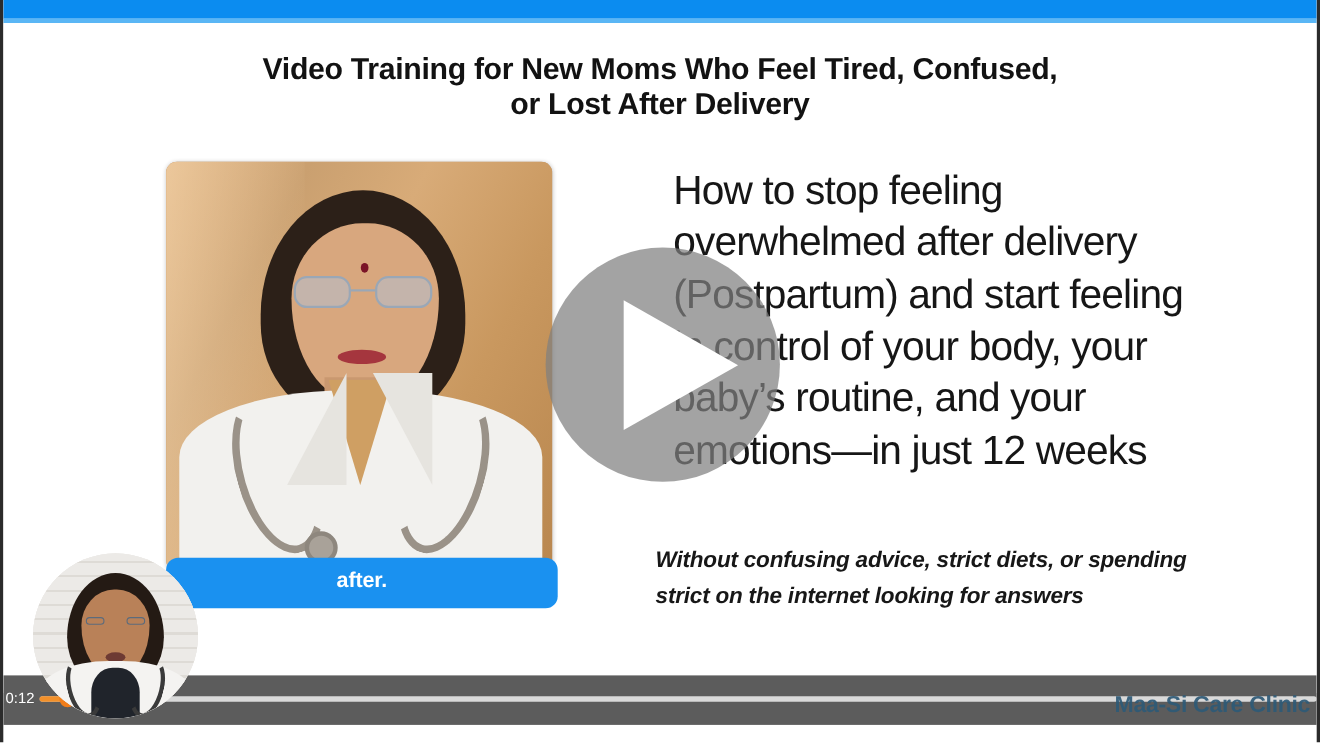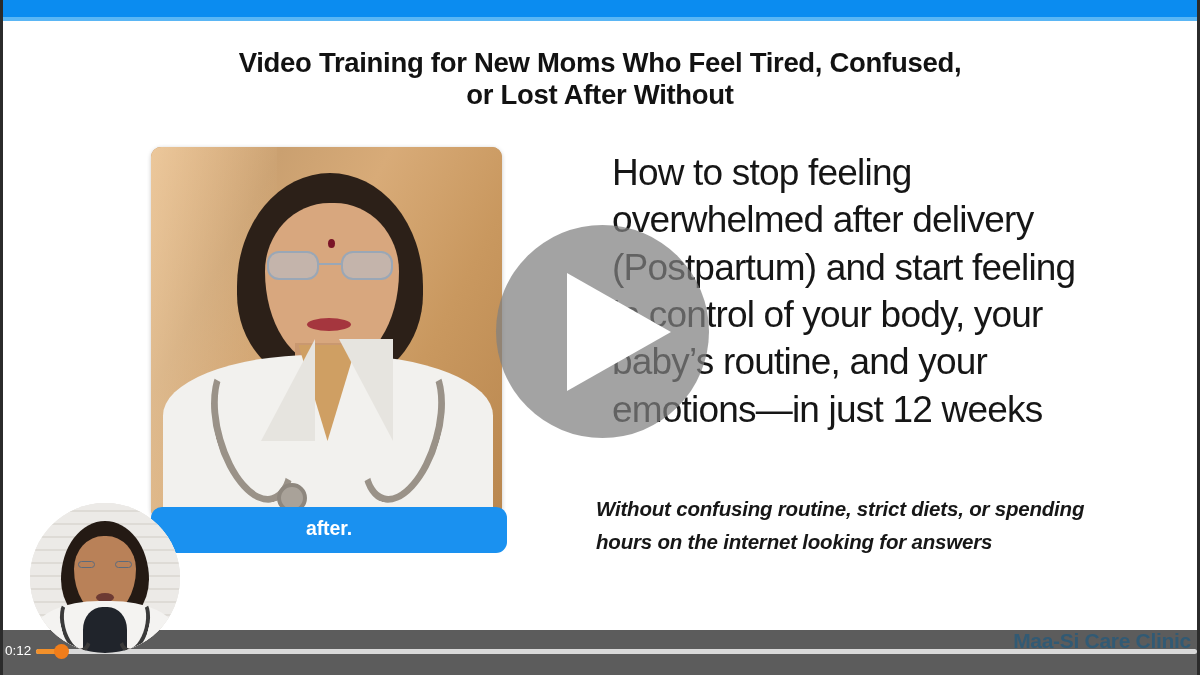--- a/index.html
+++ b/index.html
@@ -381,21 +381,21 @@
     color: #2e5a77;
     opacity: 0.92;
     letter-spacing: -0.3px;
     z-index: 7;
     margin-left: 41px;
   }
 
   
   .controls {
     position: absolute;
-    left: 0; right: 0; bottom: 0;
+    left: 0; right: 0; bottom: 16px;
     height: 45px;
     background: #5c5c5c;
     z-index: 5;
   }
   .time-label {
     position: absolute;
     left: 2px;
     top: 13px;
     font-size: 13.5px;
     color: #ffffff;
@@ -433,21 +433,21 @@
 
 <div id="player">
 
   <div class="top-bar"></div>
   <div class="top-bar-underline"></div>
 
   <div class="slide">
 
     <div class="slide-title">
       <div>Video Training for New Moms Who Feel Tired, Confused,</div>
-      <div>or Lost After Without</div>
+      <div>or Lost After Delivery</div>
     </div>
 
     <div class="photo-frame">
       <div class="photo-wall"></div>
       <div class="ph-hair"></div>
       <div class="ph-face"></div>
       <div class="ph-bindi"></div>
       <div class="ph-glasses">
         <div class="ph-lens l"></div>
         <div class="ph-bridge"></div>
@@ -462,21 +462,21 @@
       <div class="ph-steth-l"></div>
       <div class="ph-steth-r"></div>
       <div class="ph-steth-head"></div>
     </div>
 
     <div class="name-card">
       <span class="nm">after.</span>
     </div>
 
     <div class="headline">How to stop feeling overwhelmed after delivery (Postpartum) and start feeling in control of your body, your baby’s routine, and your emotions—in just 12 weeks</div>
-    <div class="subline">Without confusing routine, strict diets, or spending hours on the internet looking for answers</div>
+    <div class="subline">Without confusing advice, strict diets, or spending strict on the internet looking for answers</div>
 
     <div class="play-btn">
       <div class="play-tri"></div>
     </div>
 
   </div>
 
   <div class="webcam">
     <div class="wc-wall"></div>
     <div class="wc-hair"></div>

